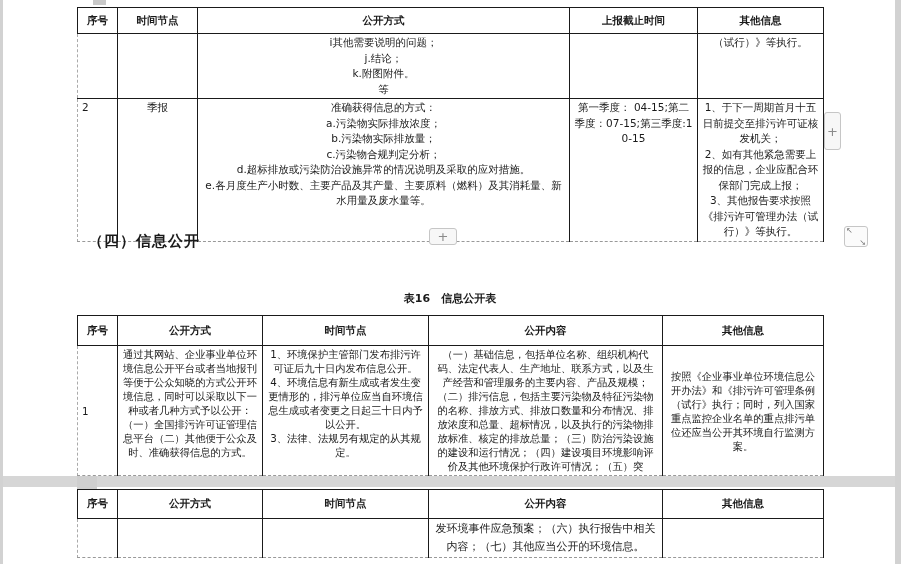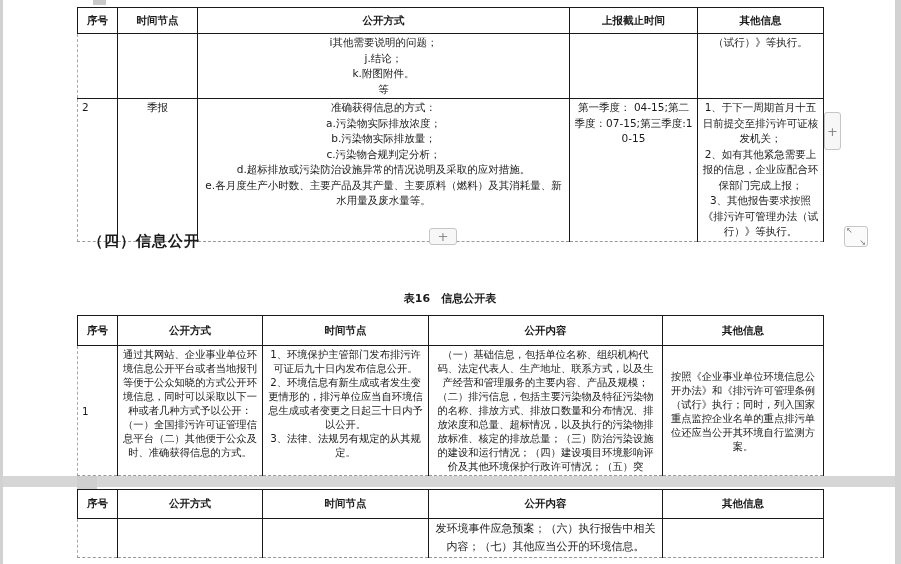--- a/index.html
+++ b/index.html
@@ -119,21 +119,21 @@
       <th>序号</th>
       <th>公开方式</th>
       <th>时间节点</th>
       <th>公开内容</th>
       <th>其他信息</th>
     </tr>
     <tr style="height:130px" class="dash-b">
       <td class="seq dash-l mid">1</td>
       <td>通过其网站、企业事业单位环境信息公开平台或者当地报刊等便于公众知晓的方式公开环境信息，同时可以采取以下一种或者几种方式予以公开：（一）全国排污许可证管理信息平台（二）其他便于公众及时、准确获得信息的方式。</td>
       <td>1、环境保护主管部门发布排污许可证后九十日内发布信息公开。
-2、环境信息有新生成或者发生变更情形的，排污单位应当自环境信息生成或者变更之日起三十日内予以公开。
+4、环境信息有新生成或者发生变更情形的，排污单位应当自环境信息生成或者变更之日起三十日内予以公开。
 3、法律、法规另有规定的从其规定。</td>
       <td>（一）基础信息，包括单位名称、组织机构代码、法定代表人、生产地址、联系方式，以及生产经营和管理服务的主要内容、产品及规模；（二）排污信息，包括主要污染物及特征污染物的名称、排放方式、排放口数量和分布情况、排放浓度和总量、超标情况，以及执行的污染物排放标准、核定的排放总量；（三）防治污染设施的建设和运行情况；（四）建设项目环境影响评价及其他环境保护行政许可情况；（五）突</td>
       <td class="mid">按照《企业事业单位环境信息公开办法》和《排污许可管理条例（试行》执行；同时，列入国家重点监控企业名单的重点排污单位还应当公开其环境自行监测方案。</td>
     </tr>
   </tbody>
     </table>
 
   <div class="page-gap"></div>
   <div class="tab tab-break"></div>
   <div class="tab tab-top"></div>

